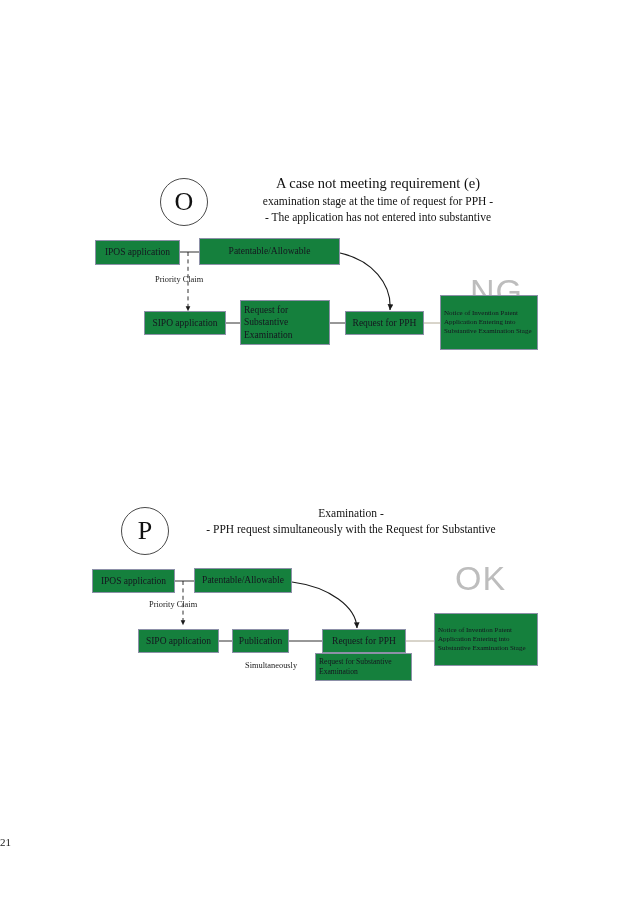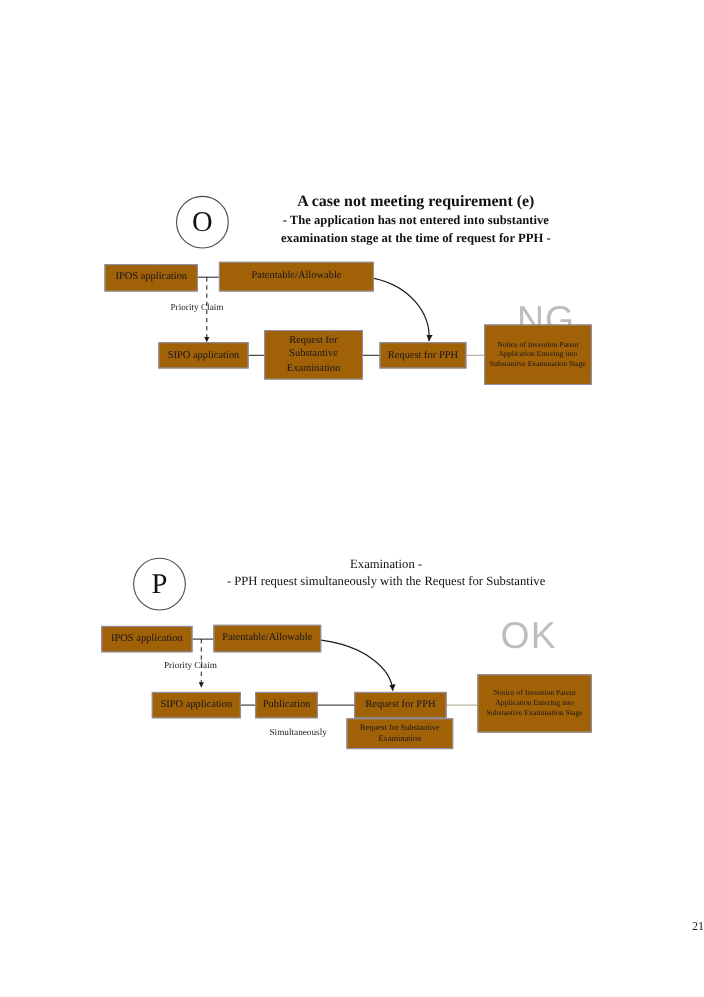--- a/index.html
+++ b/index.html
@@ -84,26 +84,25 @@
     letter-spacing: 1px;
     color: #bdbdbd;
     line-height: 1;
     user-select: none;
   }
 
   
   .node {
     position: absolute;
     box-sizing: border-box;
-    background: #a16207;
+    background: #15803d;
     border: 1px solid #8d90a8;
     display: flex;
     align-items: center;
     justify-content: center;
-    text-align: center;
     font-family: "Liberation Serif", "DejaVu Serif", serif;
     color: #15151f;
     padding: 1px 3px;
   }
   .node.sz-md { font-size: 9.5px; line-height: 1.28; }
   .node.sz-sm { font-size: 7.6px;  line-height: 1.32; }
   .node.sz-xs { font-size: 7.0px;  line-height: 1.33; }
 
   
   .edge-label {
@@ -113,21 +112,21 @@
     white-space: nowrap;
     font-family: "Liberation Serif", "DejaVu Serif", serif;
   }
 
   
   .page-number {
     position: absolute;
     left: 0;
     width: 640px;
     top: 836px;
-    text-align: right;
+    text-align: left;
     font-size: 11px;
     color: #222;
   }
 </style>
 </head>
 <body>
 
 <div class="page">
 
   <div class="diagram" id="diagram-1">
@@ -149,24 +148,24 @@
 
       <line x1="424" y1="163" x2="440" y2="163" stroke="#a9a08a" stroke-width="0.9"></line>
 
       <path d="M 340 93 C 372 100, 392 124, 390 150" fill="none" stroke="#1a1a1a" stroke-width="1.1" marker-end="url(#arrow1)"></path>
     </svg>
 
     <div class="marker-circle" style="left:160px; top:18px;">
       <span>O</span>
     </div>
 
-    <div class="title-block" style="left:228px; top:14px; width:300px;font-weight:bold;">
+    <div class="title-block" style="left:228px; top:14px; width:300px;">
       <div class="title-main">A case not meeting requirement (e)</div>
+      <div class="title-sub">examination stage at the time of request for PPH -</div>
       <div class="title-sub">- The application has not entered into substantive</div>
-      <div class="title-sub">examination stage at the time of request for PPH -</div>
     </div>
 
     <div class="watermark" style="left:470px; top:72px;margin-top:42px;">NG</div>
 
     <div class="node sz-md" style="left:95px;  top:80px;  width:85px;  height:25px;">IPOS application</div>
 
     <div class="node sz-md" style="left:199px; top:78px;  width:141px; height:27px;">Patentable/Allowable</div>
 
     <div class="edge-label" style="left:155px; top:115px;">Priority Claim</div>
 

